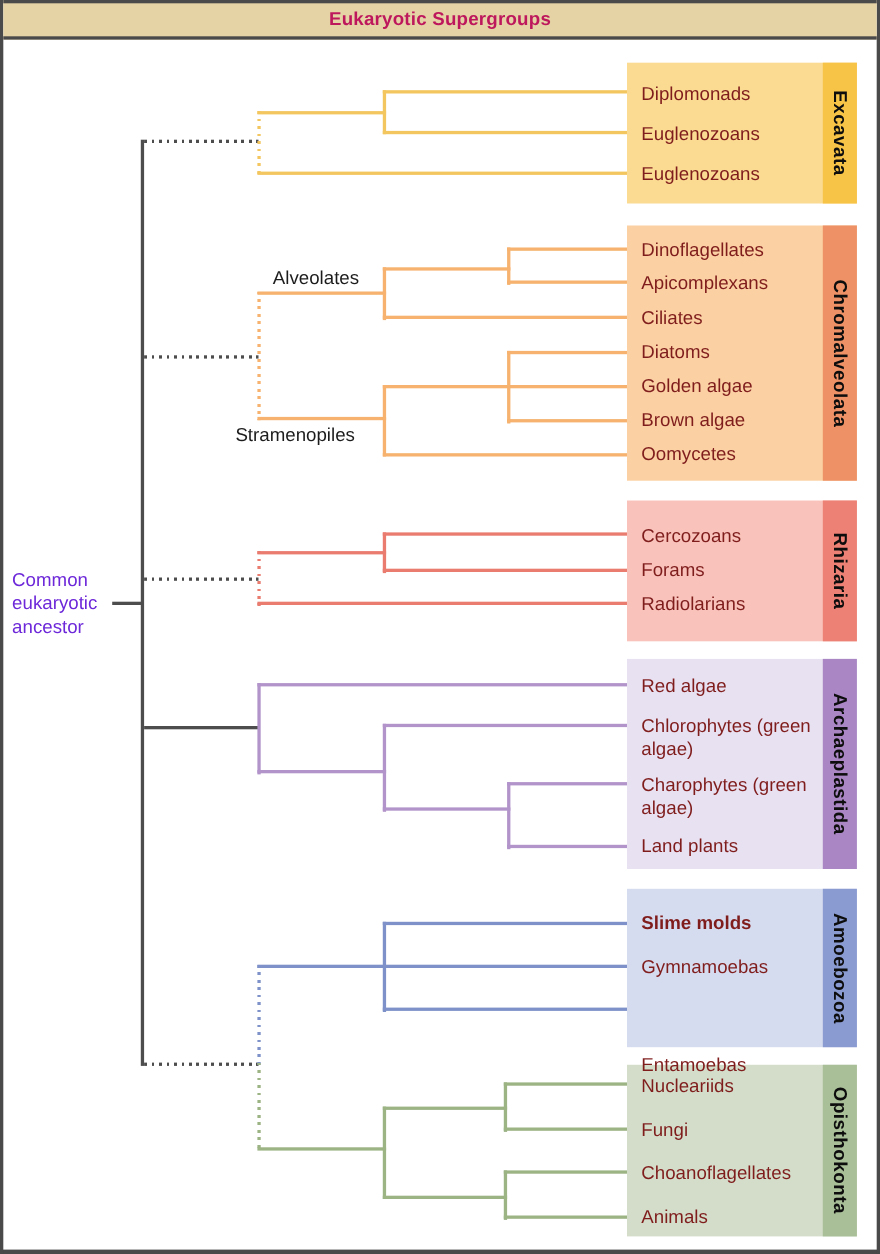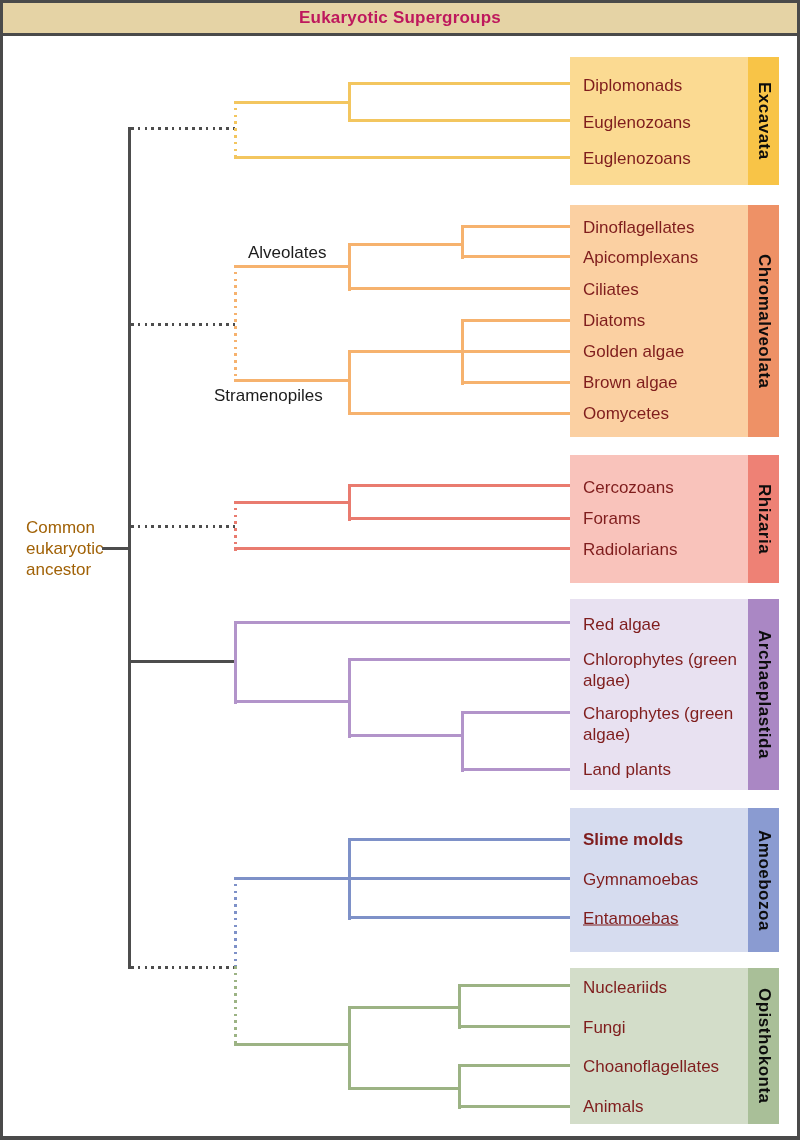--- a/index.html
+++ b/index.html
@@ -46,22 +46,22 @@
     font-size:17px;line-height:21px;color:#7f1d1d;
   }
   .clade-label{
     position:absolute;
     transform:translateY(-50%);
     font-size:17px;color:#1c1c1c;white-space:nowrap;
   }
   #clade-0{left:245px;top:253px;}
   #clade-1{left:211px;top:396px;}
   .ancestor{
-    position:absolute;left:23px;top:517px;width:98px;
-    font-size:17px;line-height:21px;color:#a16207;
+    position:absolute;left:8px;top:517px;width:98px;
+    font-size:17px;line-height:21px;color:#6d28d9;
   }
 </style>
 </head>
 <body>
 
 <div id="stage">
 
   <div id="header">
     <span class="title">Eukaryotic Supergroups</span>
   </div>
@@ -162,21 +162,21 @@
     <div class="taxon" style="top: 724px;">Charophytes (green algae)</div>
     <div class="taxon" style="top: 670px;">Chlorophytes (green algae)</div>
     <div class="taxon" style="top: 769px;">Land plants</div>
     <div class="seg" style="left: 231px; top: 877px; width: 3px; height: 91px; background: repeating-linear-gradient(rgb(126, 145, 200) 0px, rgb(126, 145, 200) 2.6px, rgba(0, 0, 0, 0) 2.6px, rgba(0, 0, 0, 0) 6.8px);"></div>
     <div class="seg" style="left: 231px; top: 877px; width: 336px; height: 3px; background: rgb(126, 145, 200);"></div>
     <div class="seg" style="left: 345px; top: 838px; width: 3px; height: 82px; background: rgb(126, 145, 200);"></div>
     <div class="seg" style="left: 345px; top: 838px; width: 222px; height: 3px; background: rgb(126, 145, 200);"></div>
     <div class="seg" style="left: 345px; top: 916px; width: 222px; height: 3px; background: rgb(126, 145, 200);"></div>
     <div class="taxon" style="top: 839px; font-weight: bold;">Slime molds</div>
     <div class="taxon" style="top: 879px;">Gymnamoebas</div>
-    <div class="taxon" style="top: 918px; text-decoration: underline;">Entamoebas</div>
+    <div class="taxon" style="top: 968px;">Entamoebas</div>
     <div class="seg" style="left: 231px; top: 966px; width: 3px; height: 79px; background: repeating-linear-gradient(rgb(156, 179, 132) 0px, rgb(156, 179, 132) 2.6px, rgba(0, 0, 0, 0) 2.6px, rgba(0, 0, 0, 0) 6.8px);"></div>
     <div class="seg" style="left: 231px; top: 1043px; width: 117px; height: 3px; background: rgb(156, 179, 132);"></div>
     <div class="seg" style="left: 345px; top: 1006px; width: 3px; height: 84px; background: rgb(156, 179, 132);"></div>
     <div class="seg" style="left: 345px; top: 1006px; width: 113px; height: 3px; background: rgb(156, 179, 132);"></div>
     <div class="seg" style="left: 455px; top: 984px; width: 3px; height: 45px; background: rgb(156, 179, 132);"></div>
     <div class="seg" style="left: 455px; top: 984px; width: 112px; height: 3px; background: rgb(156, 179, 132);"></div>
     <div class="seg" style="left: 455px; top: 1025px; width: 112px; height: 3px; background: rgb(156, 179, 132);"></div>
     <div class="seg" style="left: 345px; top: 1087px; width: 113px; height: 3px; background: rgb(156, 179, 132);"></div>
     <div class="seg" style="left: 455px; top: 1064px; width: 3px; height: 45px; background: rgb(156, 179, 132);"></div>
     <div class="seg" style="left: 455px; top: 1064px; width: 112px; height: 3px; background: rgb(156, 179, 132);"></div>

